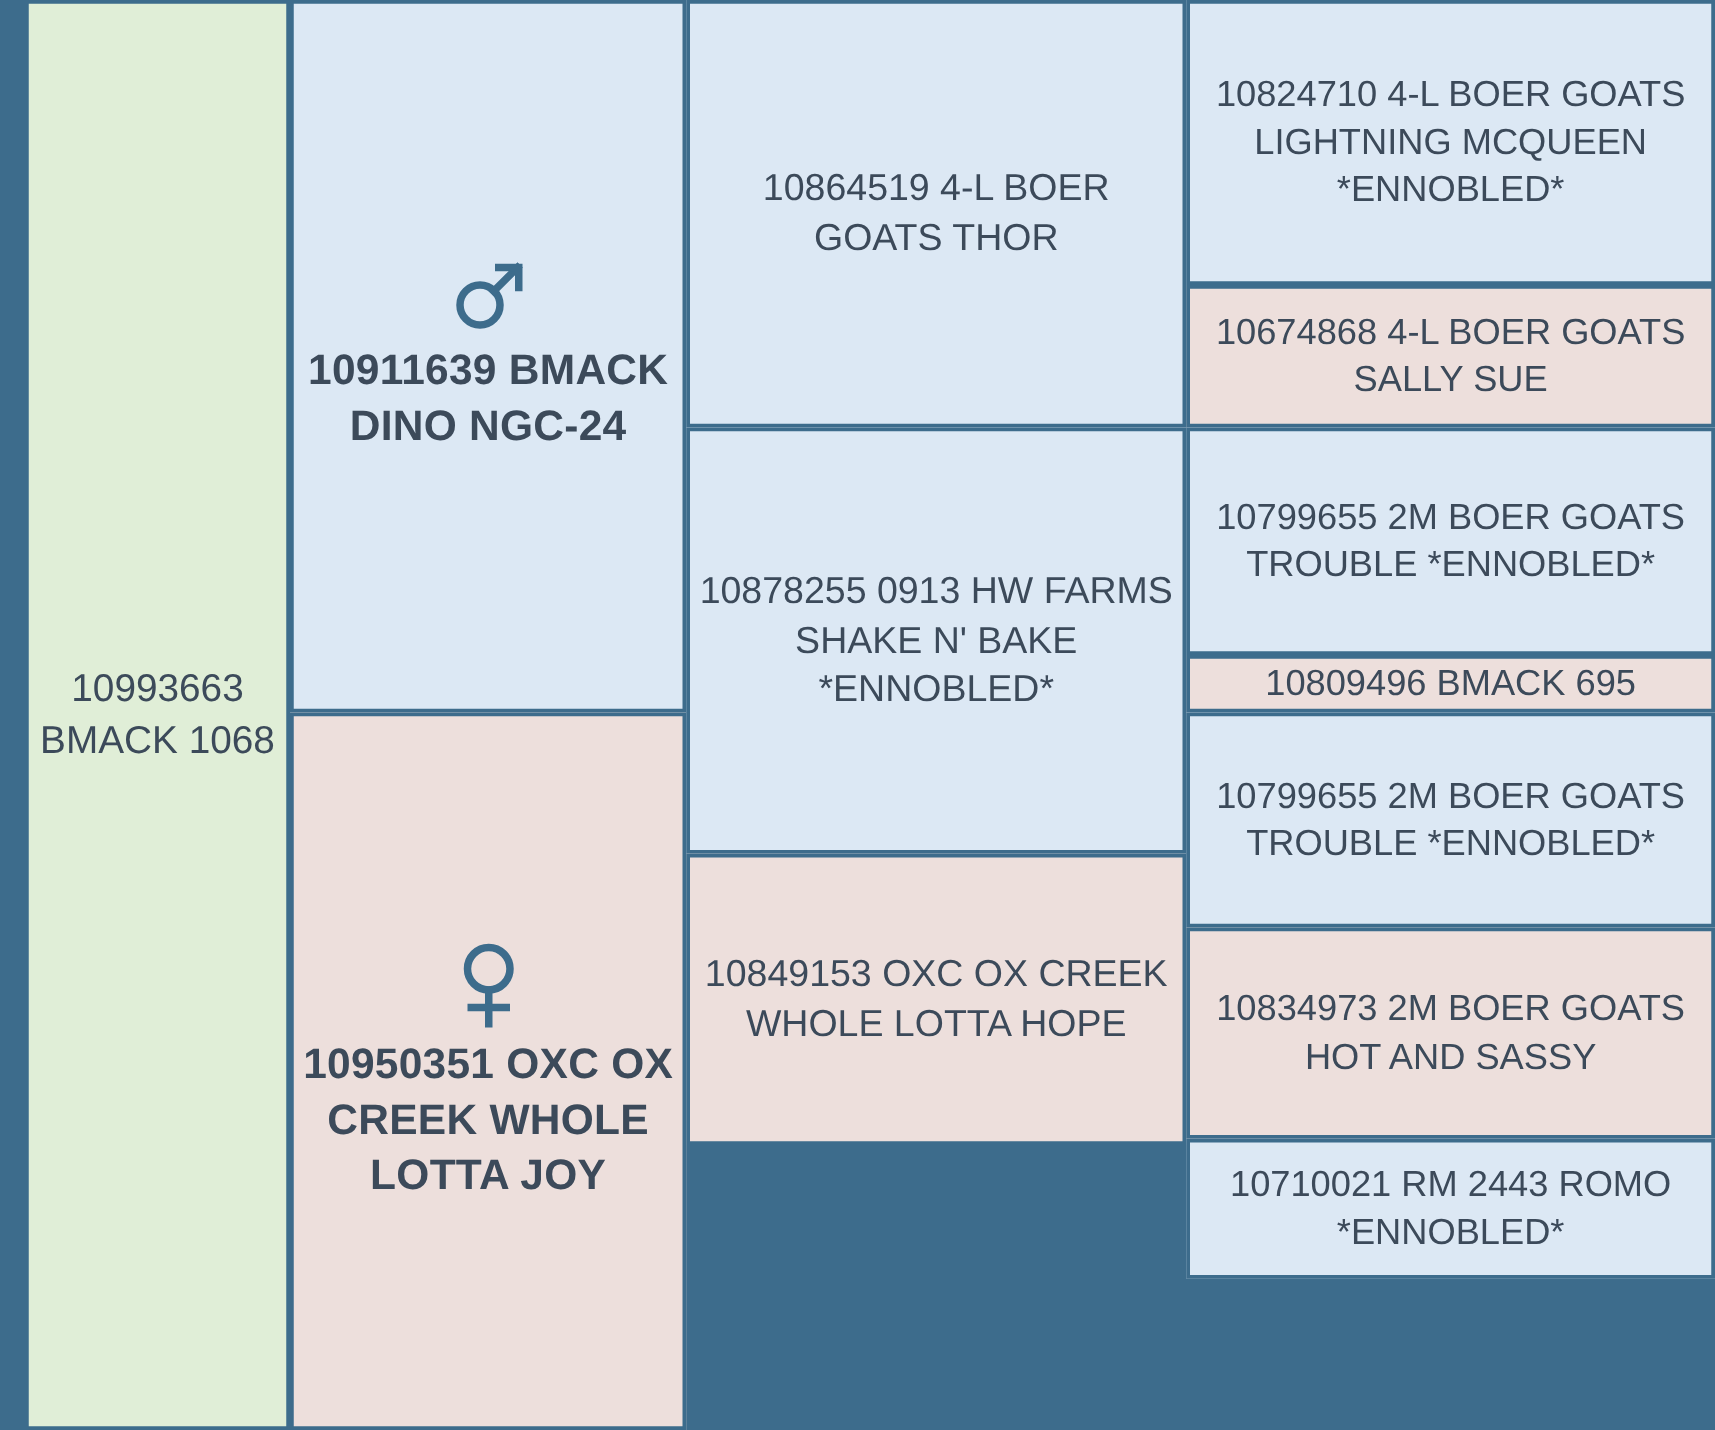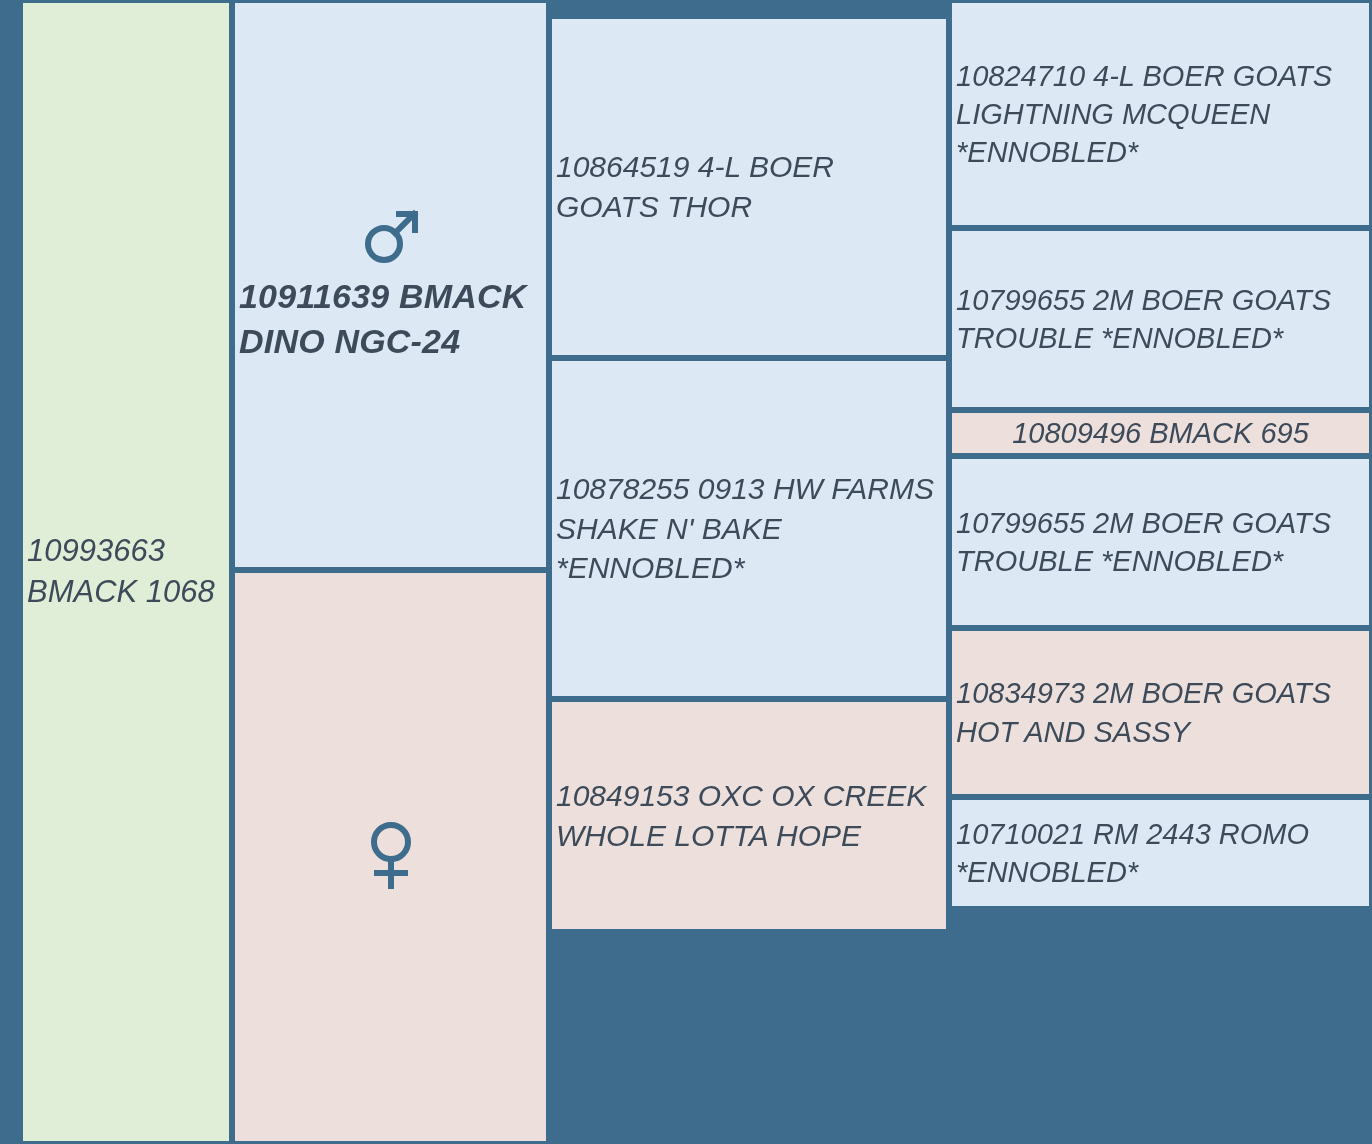--- a/index.html
+++ b/index.html
@@ -25,35 +25,34 @@
   }
 
   .col {
     display: flex;
     flex-direction: column;
     box-sizing: border-box;
   }
 
   .col-1 { width: 232px; padding-left: 20px; }
   .col-2 { width: 317px; }
-  .col-3 { width: 400px; margin-top: 16px; }
+  .col-3 { width: 400px; }
   .col-4 { width: 423px; }
 
   .cell {
     box-sizing: border-box;
     display: flex;
     flex-direction: column;
     align-items: center;
     justify-content: center;
-    text-align: left;
+    text-align: center;
     color: #3c4a5a;
     border: 3px solid #3d6c8c;
     overflow: hidden;
     position: relative;
-    font-style: italic;
   }
 
   
   .c-green { background: #e0eed7; }
   .c-blue  { background: #dce8f4; }
   .c-pink  { background: #eddfdc; }
 
   
   .cell .label {
     line-height: 1.32;
@@ -124,20 +123,21 @@
     </div>
 
     <div class="cell c-pink r2">
       <span class="gender-icon">
         <svg width="56" height="72" viewBox="0 0 56 72" aria-hidden="true">
           <circle cx="28" cy="24" r="17" fill="none" stroke="#3d6c8c" stroke-width="6"></circle>
           <line x1="28" y1="41" x2="28" y2="68" stroke="#3d6c8c" stroke-width="6" stroke-linecap="square"></line>
           <line x1="14" y1="55" x2="42" y2="55" stroke="#3d6c8c" stroke-width="6" stroke-linecap="square"></line>
         </svg>
       </span>
+      <span class="label">10950351 OXC OX CREEK WHOLE LOTTA JOY</span>
     </div>
   </div>
 
   <div class="col col-3">
 
     <div class="cell c-blue r1">
       <span class="label">10864519 4-L BOER GOATS THOR</span>
     </div>
 
 
@@ -149,20 +149,23 @@
       <span class="label">10849153 OXC OX CREEK WHOLE LOTTA HOPE</span>
     </div>
   </div>
 
   <div class="col col-4">
 
     <div class="cell c-blue r1">
       <span class="label">10824710 4-L BOER GOATS LIGHTNING MCQUEEN *ENNOBLED*</span>
     </div>
 
+    <div class="cell c-pink r2">
+      <span class="label">10674868 4-L BOER GOATS SALLY SUE</span>
+    </div>
 
     <div class="cell c-blue r3">
       <span class="label">10799655 2M BOER GOATS TROUBLE *ENNOBLED*</span>
     </div>
 
     <div class="cell c-pink r4">
       <span class="label nowrap">10809496 BMACK 695</span>
     </div>
 
     <div class="cell c-blue r5">

